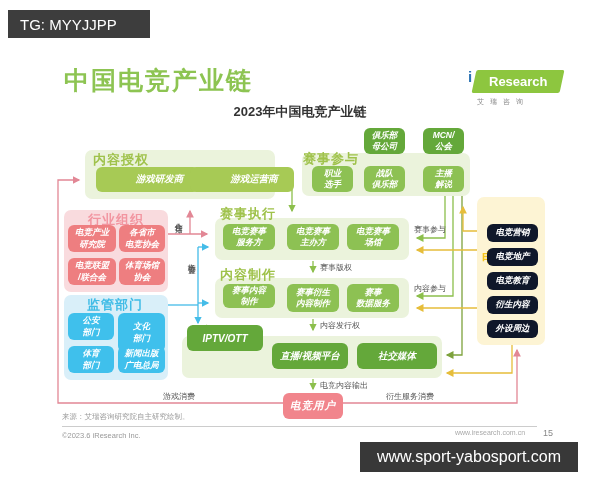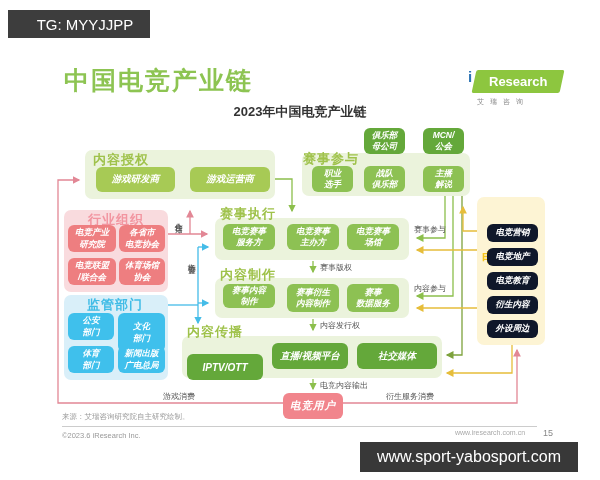--- a/index.html
+++ b/index.html
@@ -5,21 +5,21 @@
   html,body{margin:0;padding:0;background:#fff;}
   .page{position:relative;width:600px;height:480px;background:#fff;overflow:hidden;
         font-family:"Liberation Sans","DejaVu Sans",sans-serif;}
   .abs{position:absolute;}
   .bar{position:absolute;background:#3d3d3d;color:#fff;display:flex;align-items:center;}
   .panel{position:absolute;border-radius:7px;}
   .ph{position:absolute;font-weight:bold;font-size:13px;letter-spacing:1px;white-space:nowrap;}
   .bx{position:absolute;border-radius:6px;color:#fff;font-weight:bold;font-size:8.5px;
       display:flex;align-items:center;justify-content:center;text-align:center;
       white-space:pre-line;line-height:1.3;font-style:italic;}
-  .lime{background:#a7ca55;}
+  .lime{background:#a7ca55;padding-left:24px;}
   .gmid{background:#8dc153;}
   .gdark{background:#64a83a;}
   .salmon{background:#ee7e80;}
   .cyanb{background:#3fc0ec;}
   .yellb{background:#0f172a;}
   .userb{background:#f1858c;font-size:10.5px;letter-spacing:1px;}
   .pg{background:#ebf3dc;}  .pp{background:#f9dbde;}
   .pb{background:#d9eff9;}  .py{background:#fdf4d4;}
   .hg{color:#9fc24b;} .hp{color:#f295a0;} .hb{color:#40bce6;} .hy{color:#f5c51d;}
   .lbl{position:absolute;font-size:8px;color:#555;white-space:nowrap;}
@@ -33,21 +33,21 @@
   .logo .itxt{position:absolute;left:-7px;top:-2px;color:#2e75b5;font-weight:bold;font-size:15px;transform:skewX(12deg);}
   .logocap{position:absolute;left:477px;top:97px;font-size:7px;color:#888;letter-spacing:6px;white-space:nowrap;}
   .src{position:absolute;font-size:7.5px;color:#999;white-space:nowrap;}
   svg.net{position:absolute;left:0;top:0;pointer-events:none;}
 </style>
 </head>
 <body>
 
 <div class="page">
 
-  <div class="bar" style="left:8px;top:10px;width:130px;height:28px;padding-left:12px;font-size:15px;justify-content:center;">
+  <div class="bar" style="left:8px;top:10px;width:130px;height:28px;padding-left:12px;font-size:15px;">
       <span>TG: MYYJJPP</span>
     </div>
 
   <div class="title">中国电竞产业链</div>
   <div class="subtitle">2023年中国电竞产业链</div>
 
   <div class="logo">
     <span class="itxt">i</span>
     <span class="rtxt">Research</span>
   </div>
@@ -143,21 +143,21 @@
   <div class="ph hg" style="left:220px;top:266px;">内容制作</div>
   <div class="bx gmid" style="left:223px;top:284px;width:52px;height:24px;">赛事内容
 制作</div>
   <div class="bx gmid" style="left:287px;top:284px;width:52px;height:28px;">赛事衍生
 内容制作</div>
   <div class="bx gmid" style="left:347px;top:284px;width:52px;height:28px;">赛事
 数据服务</div>
 
   <div class="panel pg" style="left:182px;top:336px;width:260px;height:42px;"></div>
   <div class="ph hg" style="left:187px;top:323px;">内容传播</div>
-  <div class="bx gdark" style="left:187px;top:354px;width:76px;height:26px;font-size:10px;">IPTV/OTT</div>
+  <div class="bx gdark" style="left:187px;top:325px;width:76px;height:26px;font-size:10px;">IPTV/OTT</div>
   <div class="bx gdark" style="left:272px;top:343px;width:76px;height:26px;font-size:9.5px;border-radius:6px;">直播/视频平台</div>
   <div class="bx gdark" style="left:357px;top:343px;width:80px;height:26px;font-size:9.5px;">社交媒体</div>
 
   <div class="panel pg" style="left:302px;top:153px;width:168px;height:43px;"></div>
   <div class="ph hg" style="left:303px;top:150px;">赛事参与</div>
   <div class="bx gdark" style="left:364px;top:128px;width:41px;height:26px;">俱乐部
 母公司</div>
   <div class="bx gdark" style="left:423px;top:128px;width:41px;height:26px;">MCN/
 公会</div>
   <div class="bx gmid" style="left:312px;top:166px;width:41px;height:26px;">职业

